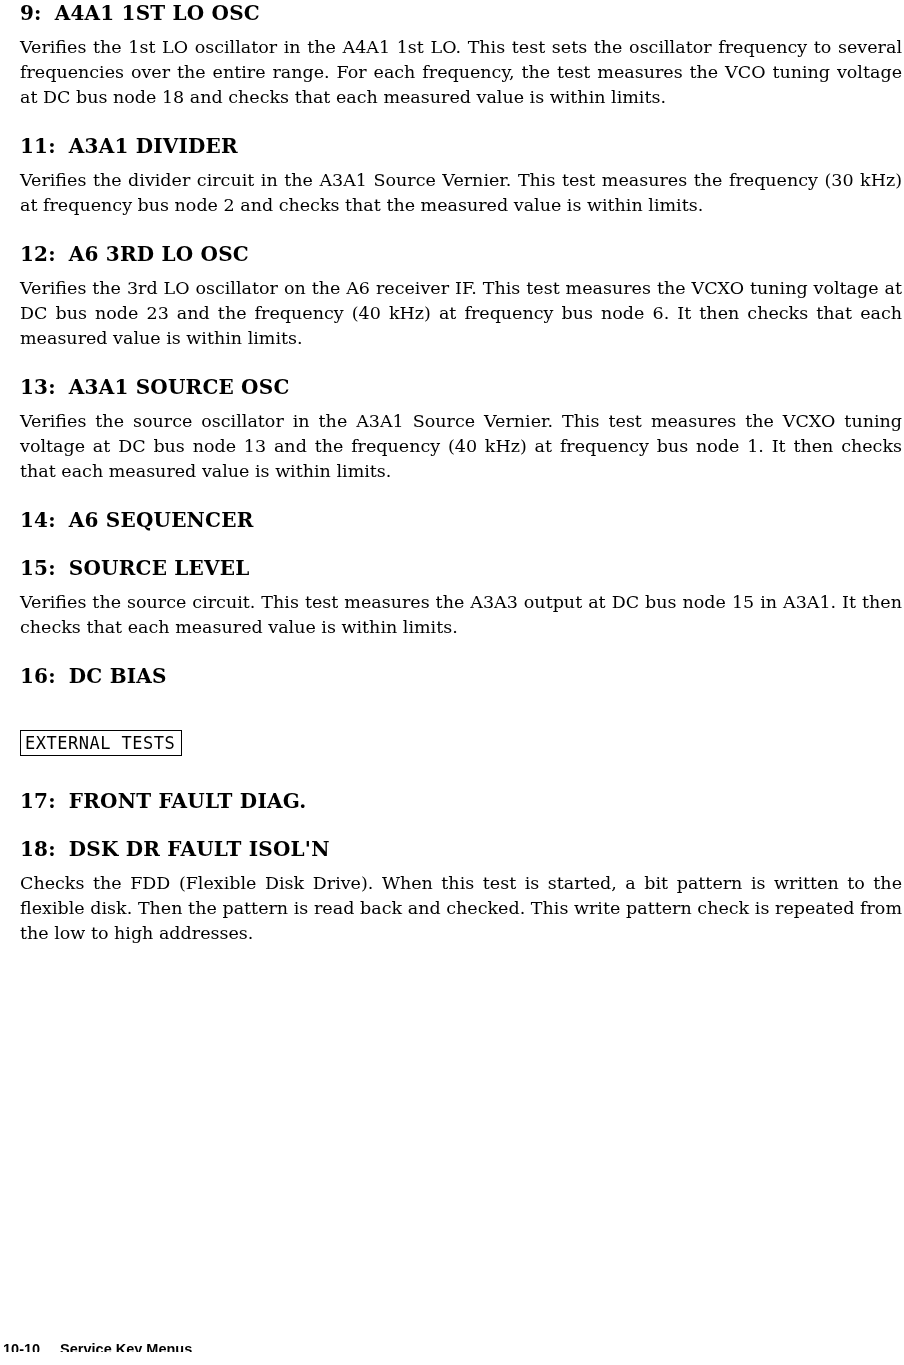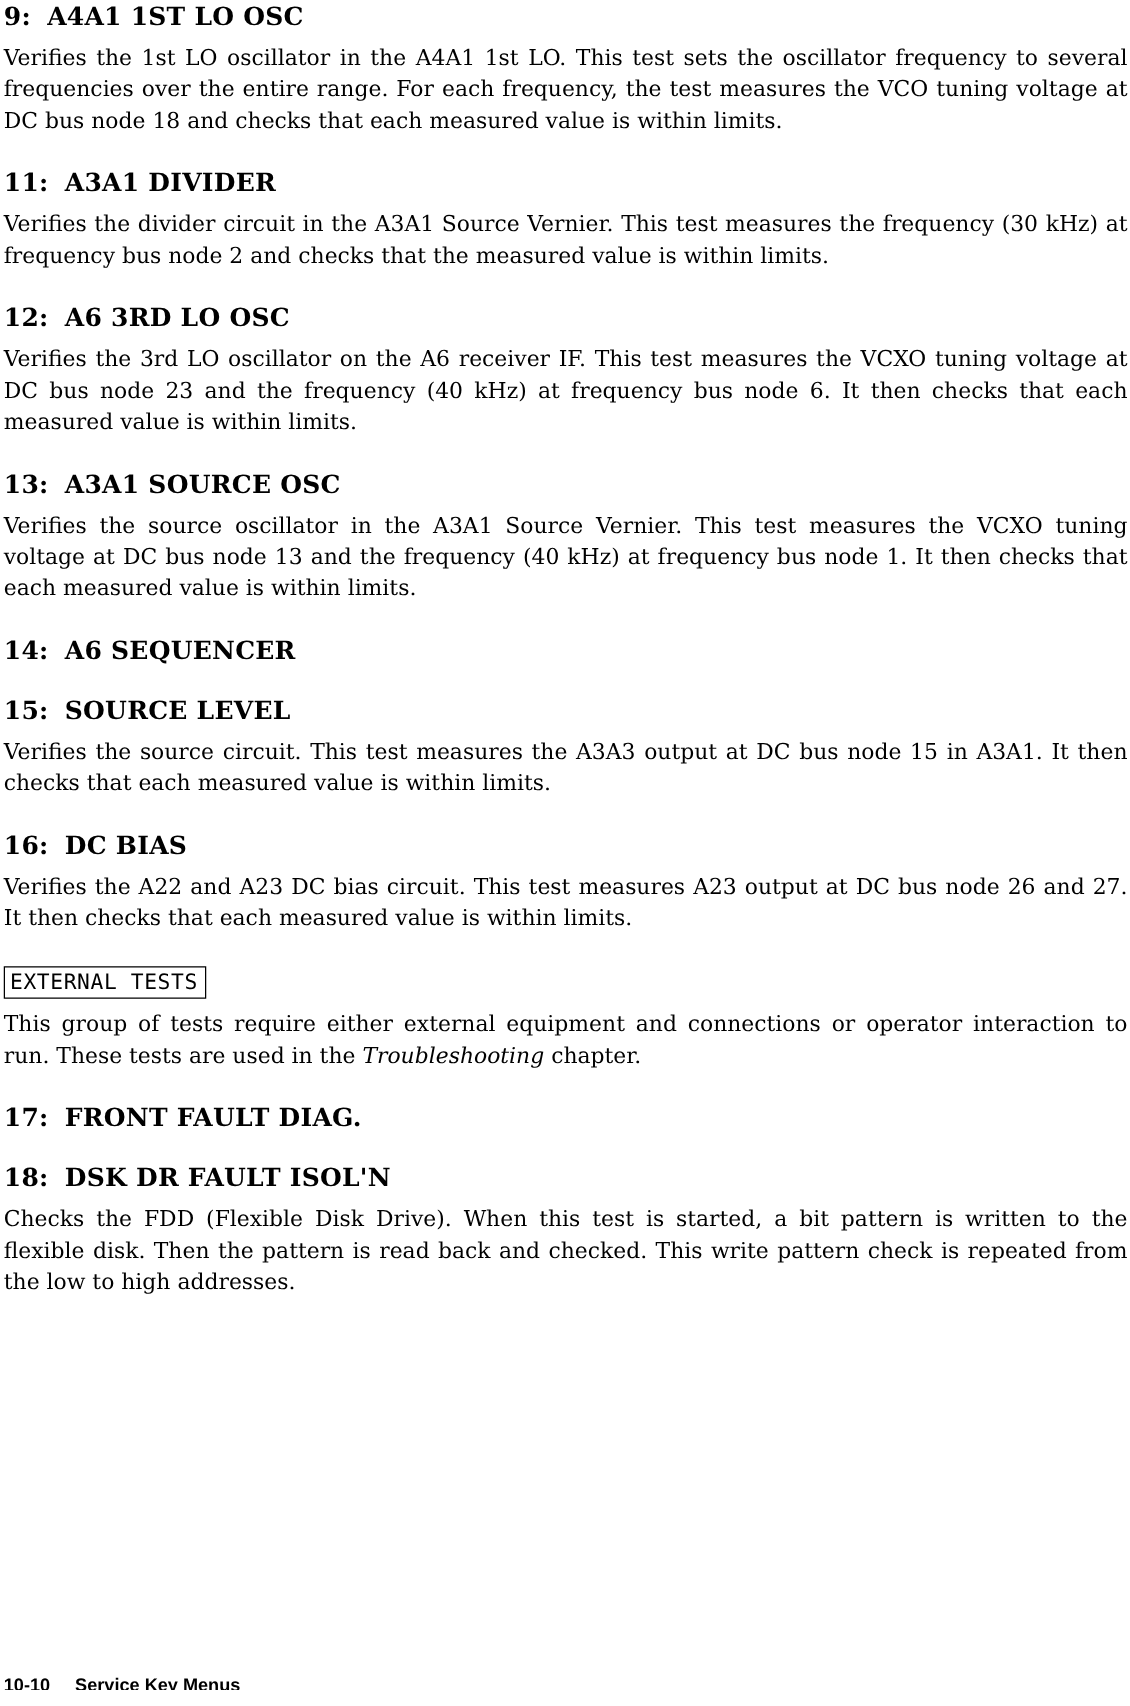--- a/index.html
+++ b/index.html
@@ -5,41 +5,41 @@
   * { box-sizing: border-box; }
   html, body { margin: 0; padding: 0; background: #ffffff; }
   body {
     width: 904px; height: 1365px;
     color: #000000;
     font-family: "DejaVu Serif", serif;
   }
   .page {
     position: relative;
     width: 904px; height: 1352px;
-    padding: 2px 2px 0 3px;
+    padding: 2px 2px 0 20px;
     overflow: hidden;
     background: #ffffff;
   }
   h2 {
     font-size: 20px;
     line-height: 23px;
     font-weight: bold;
     margin: 25px 0 10px 0;
     font-family: "DejaVu Serif", serif;
     letter-spacing: 0.2px;
   }
   section:first-of-type h2 { margin-top: 0; }
   .num { display: inline-block; margin-right: 13px; }
   p.body {
     margin: 0;
     font-size: 17.5px;
     line-height: 25px;
     text-align: justify;
   }
-  .external { margin-top: 25px; }
+  .external { margin-top: 42px; }
   .external-label {
     display: inline-block;
     font-family: "DejaVu Sans Mono", monospace;
     font-size: 17px;
     line-height: 20px;
     border: 1px solid #000000;
     padding: 2px 6px 2px 4px;
     margin-bottom: 9px;
     letter-spacing: 0.5px;
   }
@@ -84,26 +84,24 @@
     <h2><span class="num">14:</span><span>A6 SEQUENCER</span></h2>
   </section>
 
   <section>
     <h2><span class="num">15:</span><span>SOURCE LEVEL</span></h2>
     <p class="body">Verifies the source circuit. This test measures the A3A3 output at DC bus node 15 in A3A1. It then checks that each measured value is within limits.</p>
   </section>
 
   <section>
     <h2><span class="num">16:</span><span>DC BIAS</span></h2>
-    <p class="body">Verifies the A22 and A23 DC bias circuit. This test measures A23 output at DC bus node 26 and 27. It then checks that each measured value is within limits.</p>
   </section>
 
   <div class="external">
     <div class="external-label">EXTERNAL TESTS</div>
-    <p class="body"><span>This group of tests require either external equipment and connections or operator interaction to run. These tests are used in the </span><em>Troubleshooting</em><span> chapter.</span></p>
   </div>
 
   <section>
     <h2><span class="num">17:</span><span>FRONT FAULT DIAG.</span></h2>
   </section>
 
   <section>
     <h2><span class="num">18:</span><span>DSK DR FAULT ISOL'N</span></h2>
     <p class="body">Checks the FDD (Flexible Disk Drive). When this test is started, a bit pattern is written to the flexible disk. Then the pattern is read back and checked. This write pattern check is repeated from the low to high addresses.</p>
   </section>

